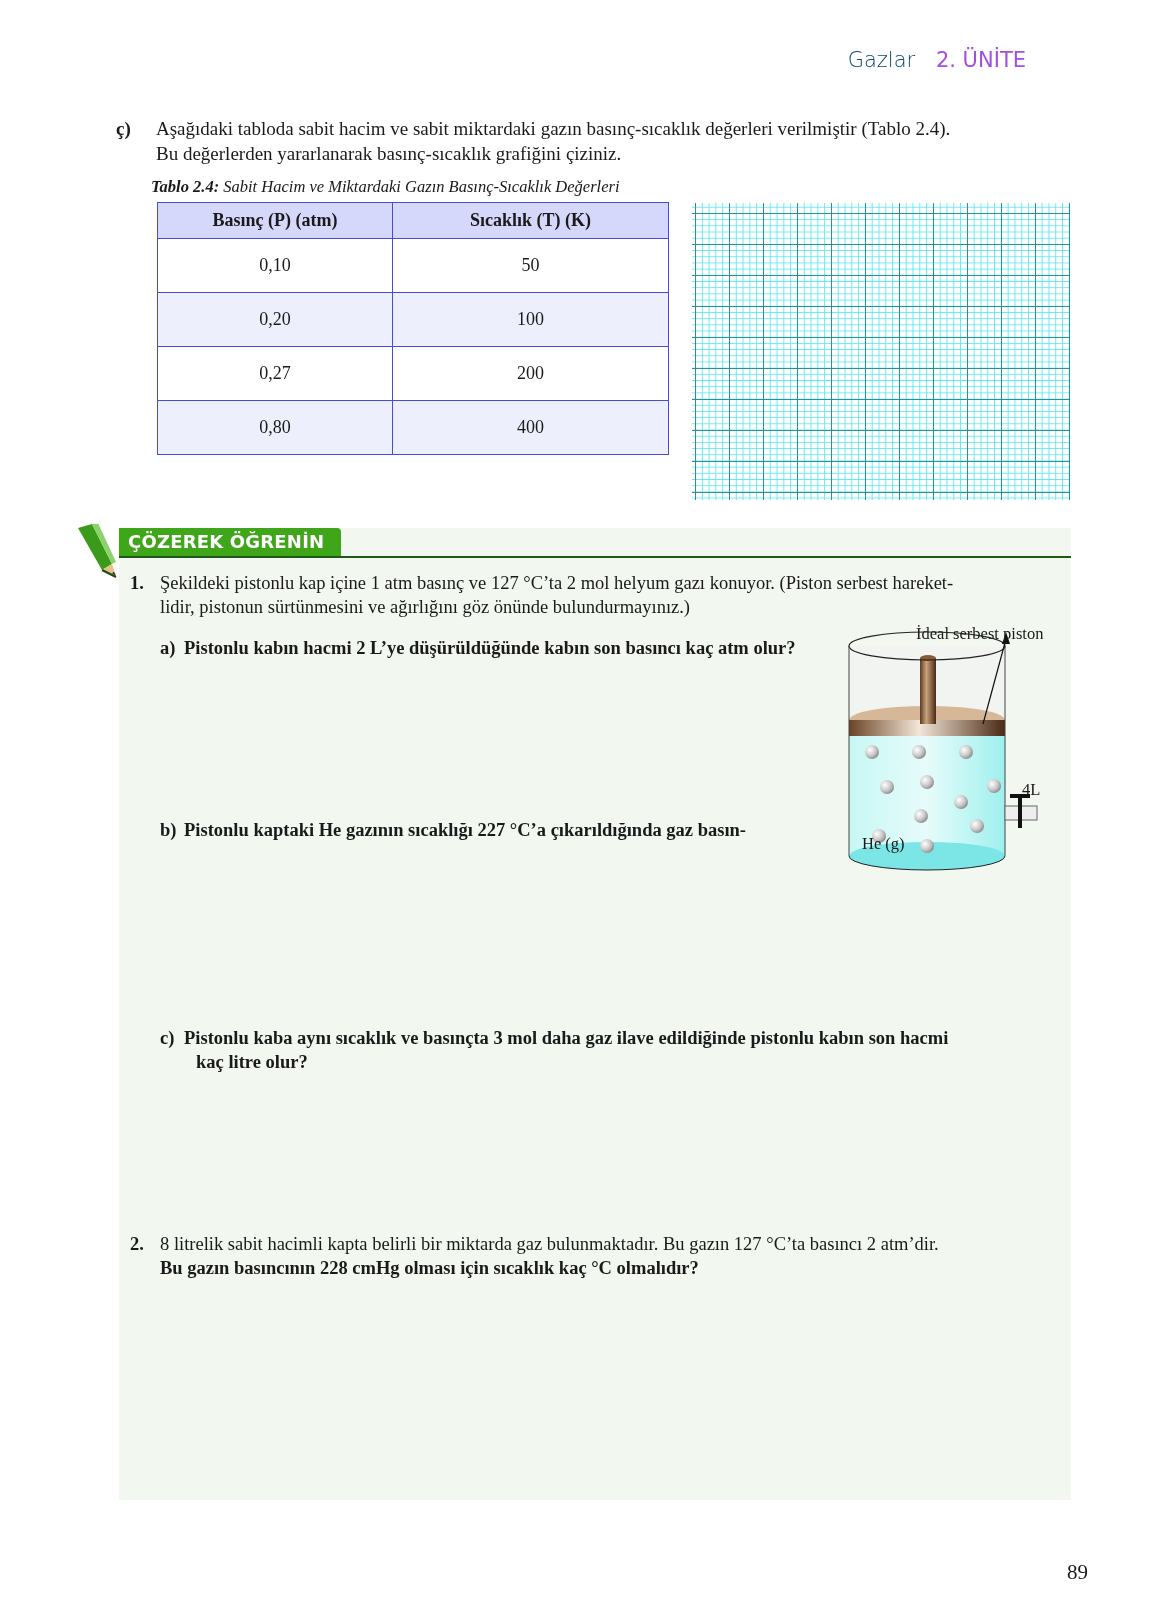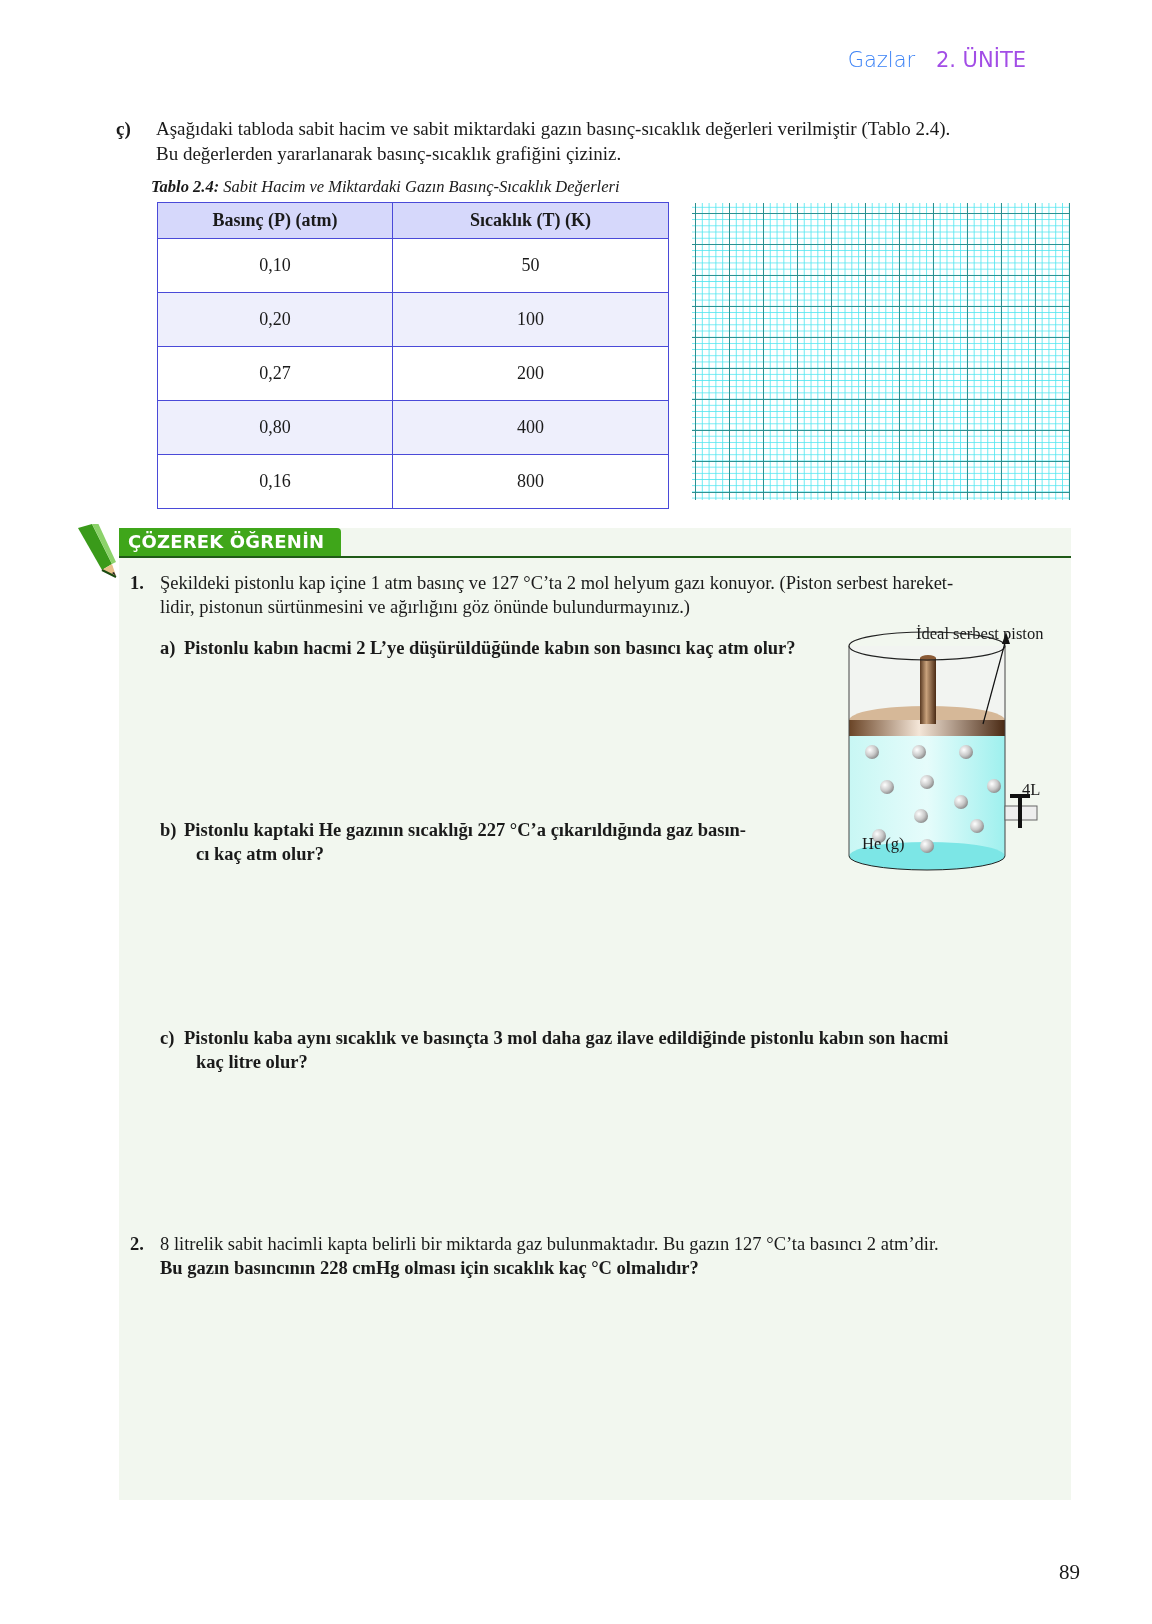--- a/index.html
+++ b/index.html
@@ -2,21 +2,21 @@
 <html><head>
 <meta charset="utf-8">
 <style>
   html, body { margin:0; padding:0; background:#ffffff; }
   body { width:1152px; height:1624px; position:relative; overflow:hidden;
          font-family:"Liberation Serif","DejaVu Serif",serif; color:#1a1a1a; }
   .abs { position:absolute; }
 
   
   .running-head { top:48px; right:126px; font-family:"DejaVu Sans","Liberation Sans",sans-serif; font-size:21px; }
-  .running-head .topic { color:#3b82f6; font-weight:300; margin-right:14px; }
+  .running-head .topic { color:#0c4a6e; font-weight:300; margin-right:14px; }
   .running-head .unit { color:#a24de6; }
 
   
   .q-c { top:116px; left:116px; width:930px; font-size:19px; line-height:25px; }
   .q-c .label { position:absolute; left:0; top:0; font-weight:bold; }
   .q-c .text { position:absolute; left:40px; top:0; width:900px; }
 
   .table-caption { top:177px; left:151px; font-size:16.5px; font-style:italic;font-family:Liberation Serif, serif; }
   .table-caption b { font-weight:bold; }
 
@@ -49,21 +49,21 @@
   .item { font-size:18.5px; line-height:24px; }
   .item .num { position:absolute; left:0; top:0; font-weight:bold; }
   .item .body { position:absolute; left:30px; top:0; }
   .sub { font-size:18.5px; line-height:24px; font-weight:bold; }
   .sub .lbl { position:absolute; left:0; top:0; }
   .sub .body { position:absolute; left:24px; top:0; }
 
   .diagram { top:624px; left:844px; width:230px; height:270px; }
   .diagram-label { font-size:16.5px;text-align:center; }
 
-  .page-number { top:1560px; right:72px; font-size:21px; }
+  .page-number { top:1560px; right:64px; font-size:21px; }
 </style>
 </head>
 <body>
 
 <div class="abs running-head">
   <span class="topic">Gazlar</span>
   <span class="unit">2. ÜNİTE</span>
 </div>
 
 <div class="abs q-c">
@@ -94,24 +94,20 @@
       <td>0,20</td>
       <td>100</td>
     </tr>
     <tr>
       <td>0,27</td>
       <td>200</td>
     </tr>
     <tr class="alt">
       <td>0,80</td>
       <td>400</td>
-    </tr>
-    <tr>
-      <td>0,16</td>
-      <td>800</td>
     </tr>
   </tbody>
 </table>
 
 <div class="abs graph-paper"></div>
 
 <div class="abs section-bg"></div>
 <div class="abs section-tab"></div>
 <div class="abs section-rule"></div>
 <svg class="abs pencil-icon" viewBox="0 0 50 56">
@@ -135,21 +131,20 @@
   <span class="lbl">a)</span>
   <div class="body">
     <div>Pistonlu kabın hacmi 2 L’ye düşürüldüğünde kabın son basıncı kaç atm olur?</div>
   </div>
 </div>
 
 <div class="abs sub" style="top:818px; left:160px; width:660px;">
   <span class="lbl">b)</span>
   <div class="body">
     <div>Pistonlu kaptaki He gazının sıcaklığı 227 °C’a çıkarıldığında gaz basın-</div>
-    <div style="padding-left:12px;">cı kaç atm olur?</div>
   </div>
 </div>
 
 <div class="abs sub" style="top:1026px; left:160px; width:900px;">
   <span class="lbl">c)</span>
   <div class="body">
     <div>Pistonlu kaba aynı sıcaklık ve basınçta 3 mol daha gaz ilave edildiğinde pistonlu kabın son hacmi</div>
     <div style="padding-left:12px;">kaç litre olur?</div>
   </div>
 </div>

